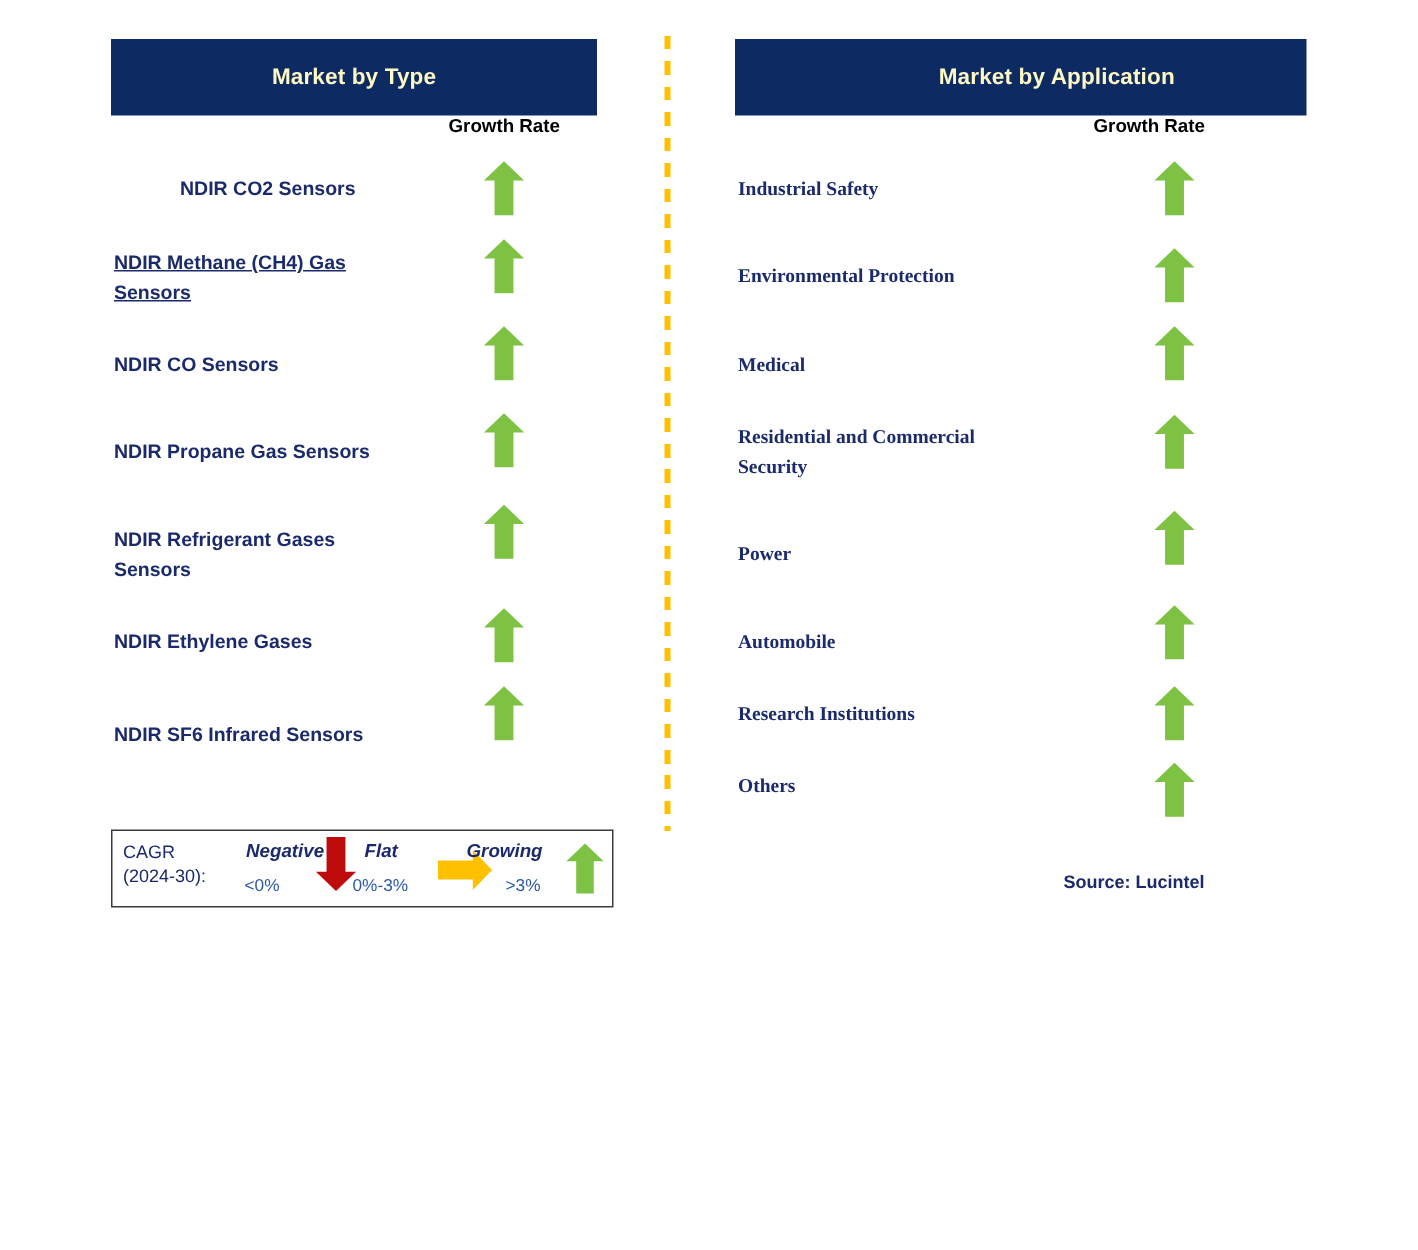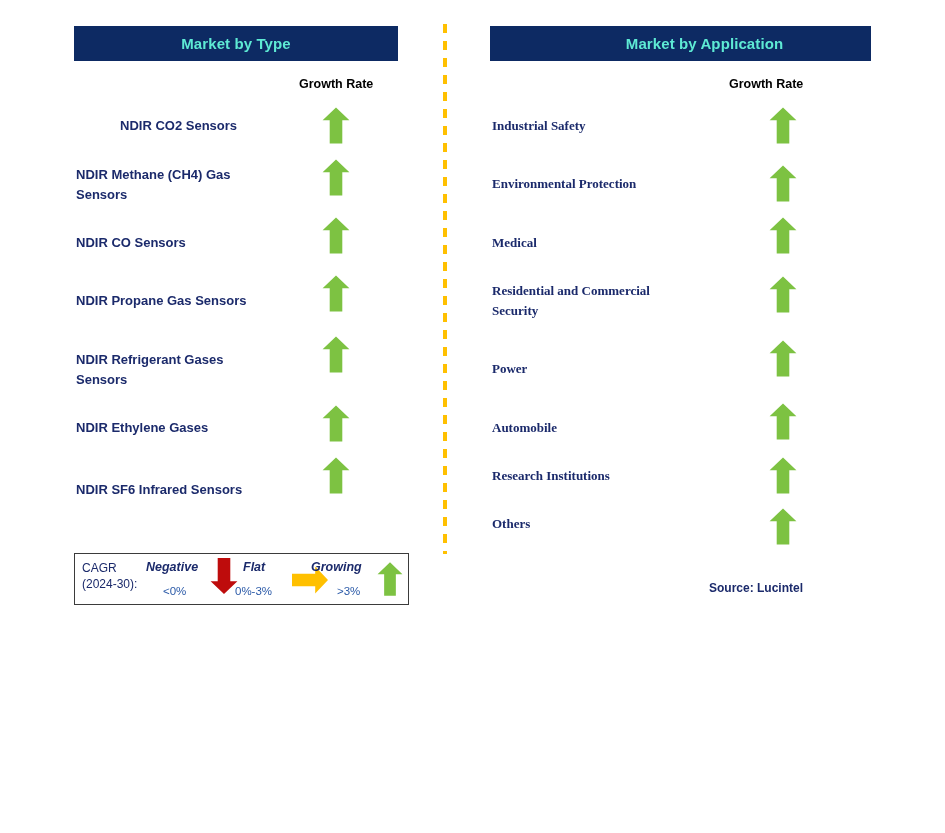--- a/index.html
+++ b/index.html
@@ -11,23 +11,23 @@
     width: 945px;
     height: 833px;
     position: relative;
     font-family: "Liberation Sans", sans-serif;
     overflow: hidden;
   }
 
   .section-header {
     position: absolute;
     top: 26px;
-    height: 35px;
+    height: 51px;
     background: #0d2a63;
-    color: #5eead4;
+    color: #fef9c3;
     font-size: 15px;
     font-weight: bold;
     display: flex;
     align-items: center;
     justify-content: center;
     letter-spacing: .1px;
   }
   .section-header.left  { left: 74px;  width: 324px; }
   .section-header.right { left: 490px; width: 333px; padding-left: 48px; }
 
@@ -135,21 +135,21 @@
 
 <div class="divider"></div>
 
 <div id="rows-left">
     <div class="row-label left" style="top: 116px; padding-left: 44px;">NDIR CO2 Sensors</div>
     <div class="arrow-up" style="left: 322px; top: 107px;">
       <svg viewBox="0 0 28 37" xmlns="http://www.w3.org/2000/svg" aria-hidden="true">
         <path d="M14 0.5 L27.4 13.3 L20.3 13.3 L20.3 36.5 L7.7 36.5 L7.7 13.3 L0.6 13.3 Z" fill="#7DC242"></path>
       </svg>
     </div>
-    <div class="row-label left" style="top: 165px;">NDIR Methane (CH4) Gas
+    <div class="row-label left" style="top: 165px; text-decoration: underline;">NDIR Methane (CH4) Gas
 Sensors</div>
     <div class="arrow-up" style="left: 322px; top: 159px;">
       <svg viewBox="0 0 28 37" xmlns="http://www.w3.org/2000/svg" aria-hidden="true">
         <path d="M14 0.5 L27.4 13.3 L20.3 13.3 L20.3 36.5 L7.7 36.5 L7.7 13.3 L0.6 13.3 Z" fill="#7DC242"></path>
       </svg>
     </div>
     <div class="row-label left" style="top: 233px;">NDIR CO Sensors</div>
     <div class="arrow-up" style="left: 322px; top: 217px;">
       <svg viewBox="0 0 28 37" xmlns="http://www.w3.org/2000/svg" aria-hidden="true">
         <path d="M14 0.5 L27.4 13.3 L20.3 13.3 L20.3 36.5 L7.7 36.5 L7.7 13.3 L0.6 13.3 Z" fill="#7DC242"></path>
@@ -230,21 +230,21 @@
       <svg viewBox="0 0 28 37" xmlns="http://www.w3.org/2000/svg" aria-hidden="true">
         <path d="M14 0.5 L27.4 13.3 L20.3 13.3 L20.3 36.5 L7.7 36.5 L7.7 13.3 L0.6 13.3 Z" fill="#7DC242"></path>
       </svg>
     </div>
   </div>
 
 <div class="legend-box"></div>
 <div class="legend-cagr">CAGR
 (2024-30):</div>
 <div id="legend-items">
-    <div class="legend-term" style="left: 146px; top: 560px;">Negative</div>
+    <div class="legend-term" style="left: 164px; top: 560px;">Negative</div>
     <div class="legend-range" style="left: 163px; top: 585px;">&lt;0%</div>
     <div class="legend-icon" style="left: 210px; top: 556px; width: 28px; height: 40px;">
       <svg viewBox="0 0 28 37" xmlns="http://www.w3.org/2000/svg" aria-hidden="true" style="width: 100%; height: 100%; display: block;">
         <path d="M14 36.5 L0.6 23.7 L7.7 23.7 L7.7 0.5 L20.3 0.5 L20.3 23.7 L27.4 23.7 Z" fill="#BE0C0C"></path>
       </svg>
     </div>
     <div class="legend-term" style="left: 243px; top: 560px;">Flat</div>
     <div class="legend-range" style="left: 235px; top: 585px;">0%-3%</div>
     <div class="legend-icon" style="left: 291px; top: 566px; width: 38px; height: 28px;">
       <svg viewBox="0 0 37 28" xmlns="http://www.w3.org/2000/svg" aria-hidden="true" style="width: 100%; height: 100%; display: block;">

